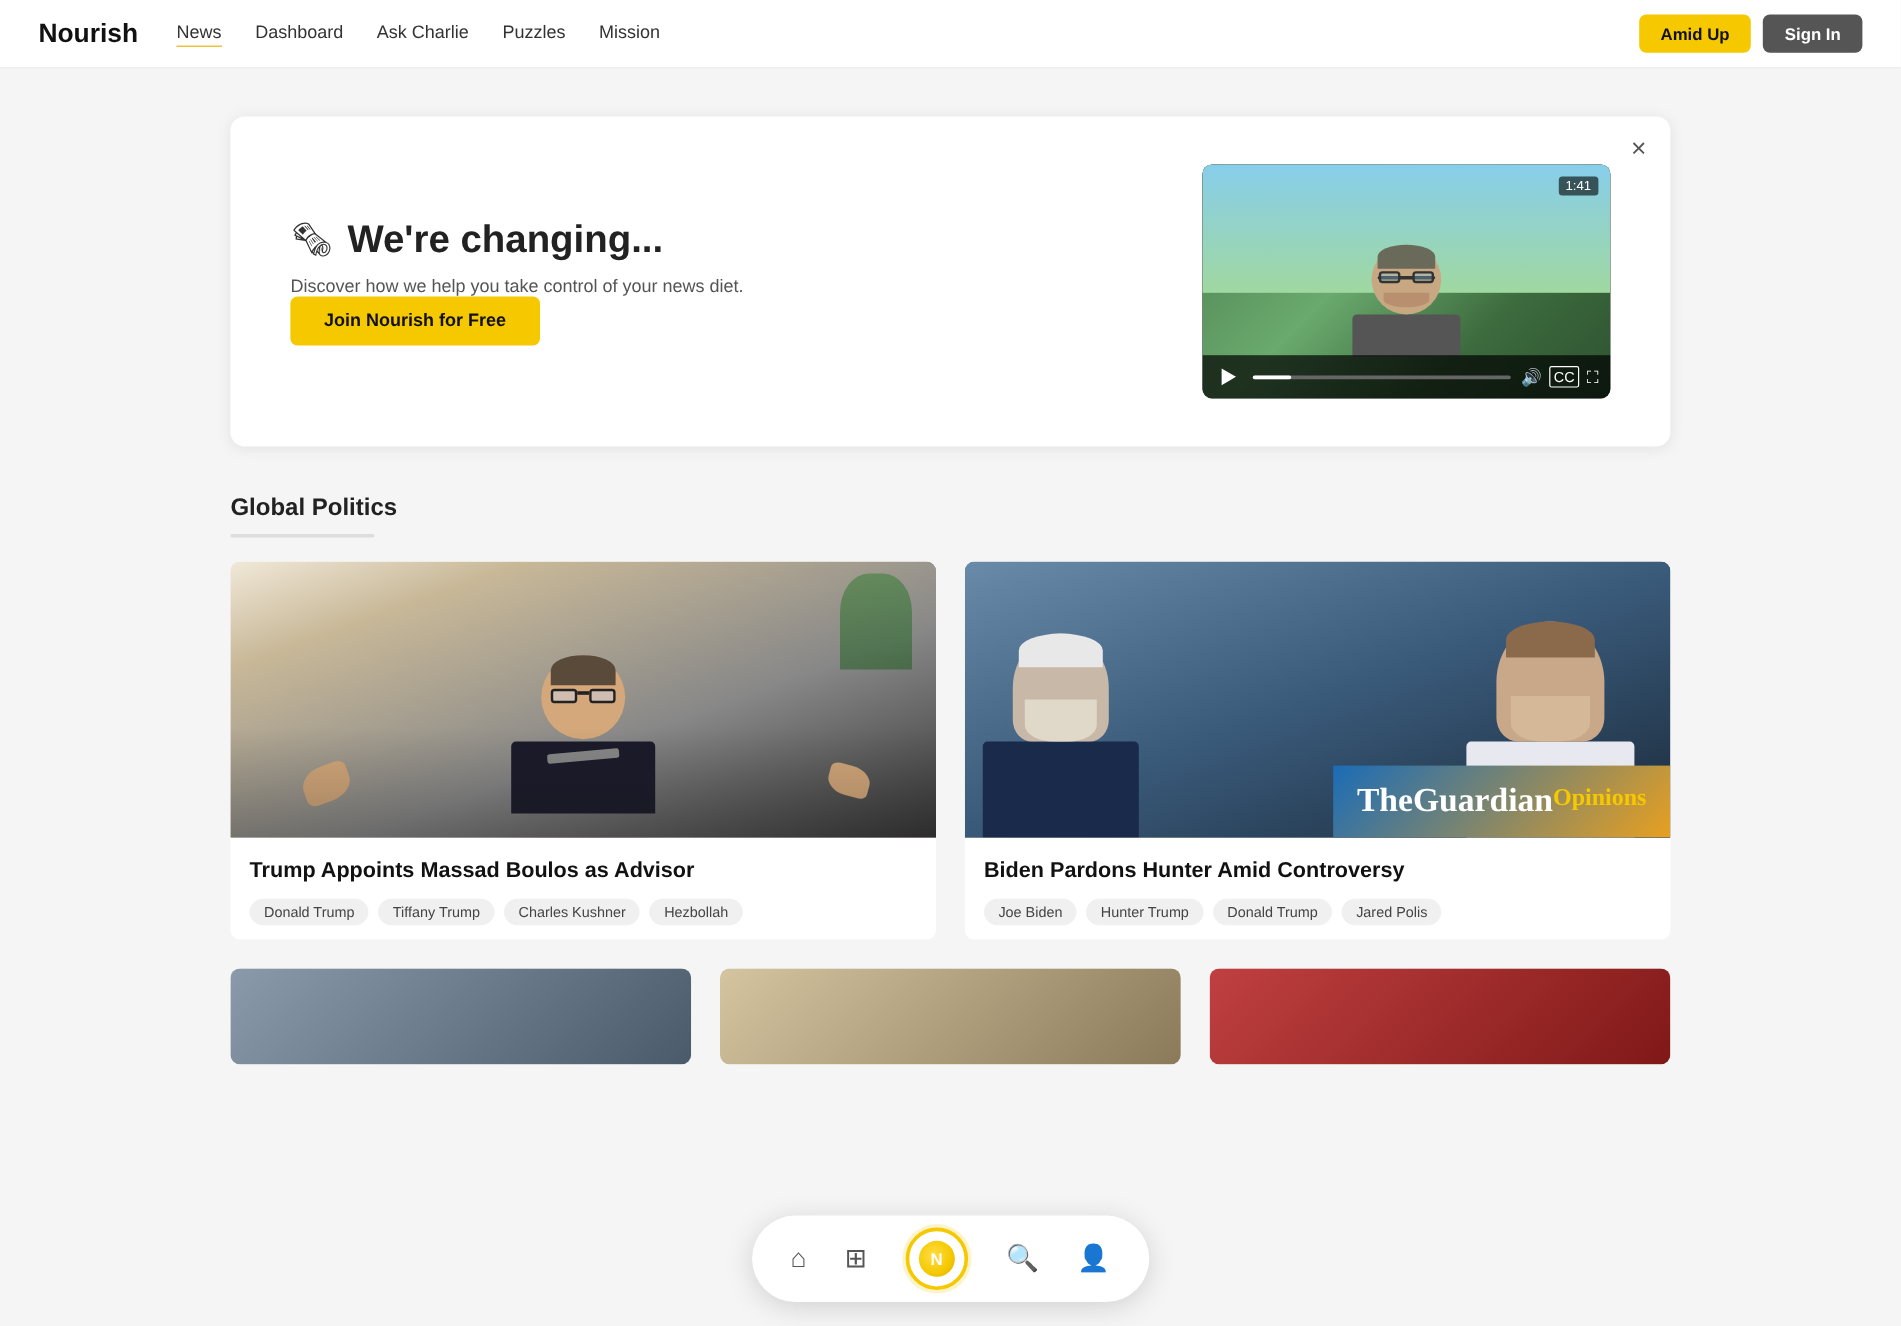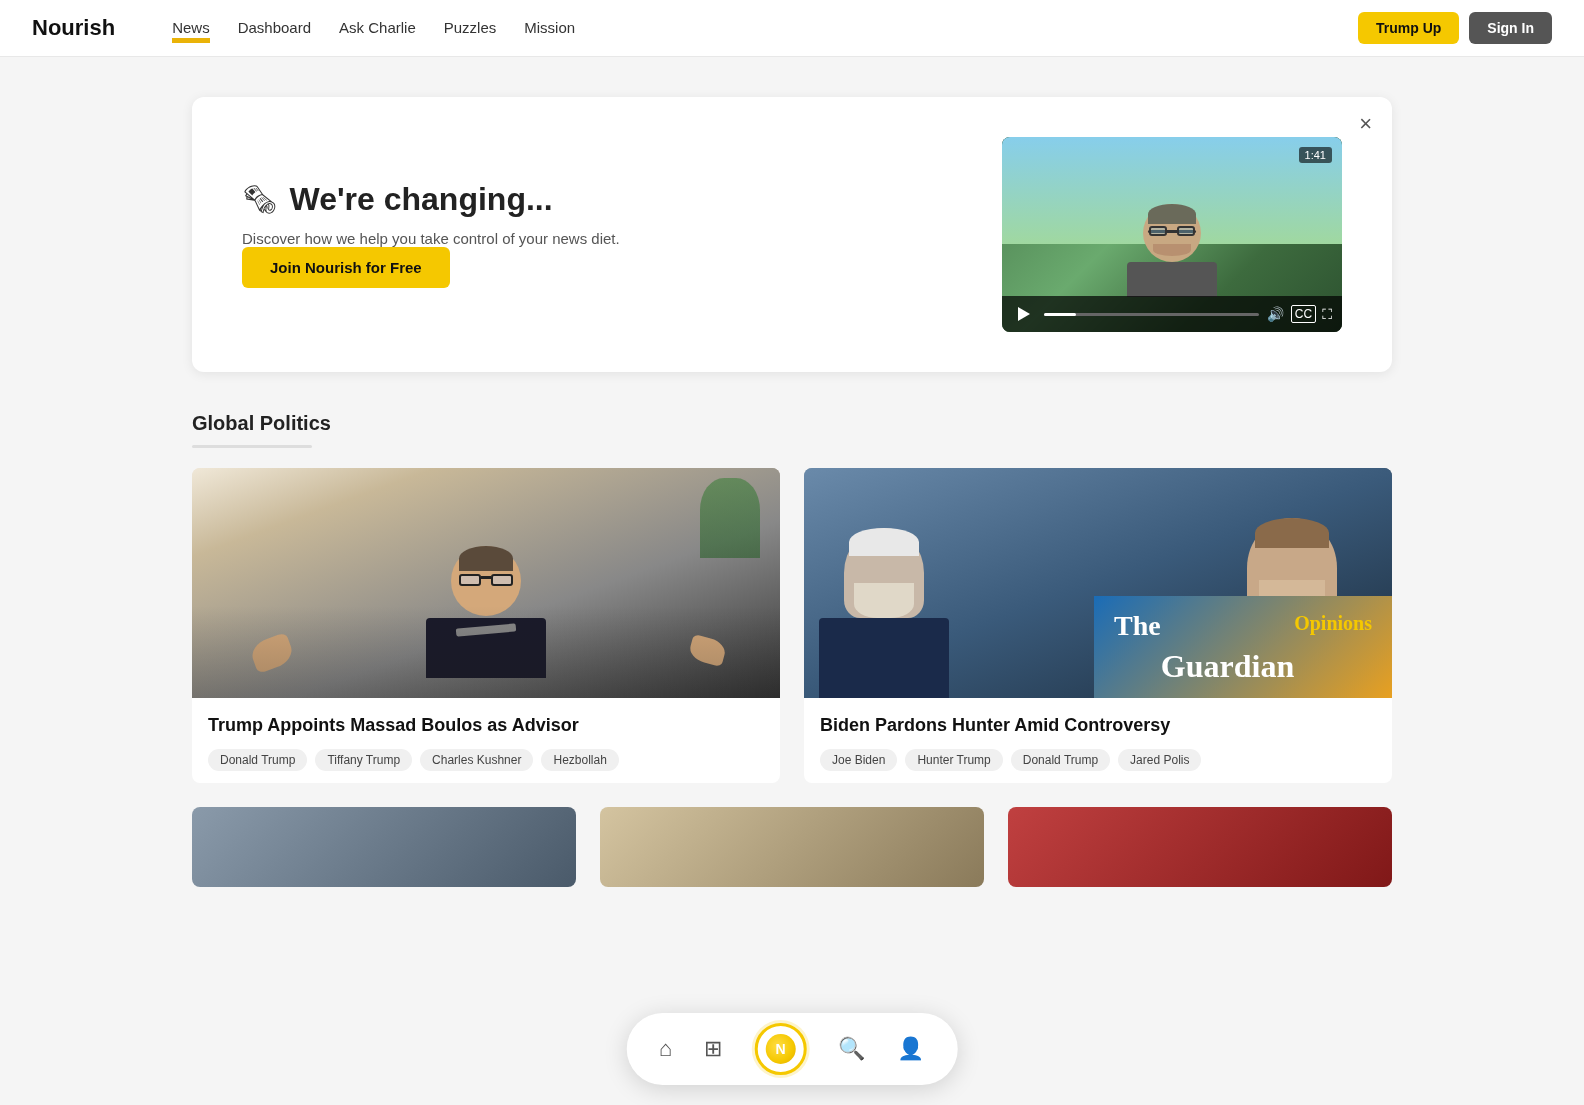--- a/index.html
+++ b/index.html
@@ -8,21 +8,20 @@
     
     .navbar {
       background: #fff;
       border-bottom: 1px solid #e8e8e8;
       display: flex;
       align-items: center;
       padding: 16px 32px;
       height: 57px;
       position: relative;
       z-index: 10;
-      gap: 25px;
     }
     .nav-logo {
       font-size: 22px;
       font-weight: 700;
       color: #111;
       margin-right: 32px;
       text-decoration: none;
     }
     .nav-links {
       display: flex;
@@ -30,21 +29,21 @@
       list-style: none;
       flex: 1;
     }
     .nav-links li a {
       text-decoration: none;
       color: #333;
       font-size: 15px;
       font-weight: 500;
     }
     .nav-links li.active a {
-      border-bottom: 5px solid #eab308;
+      border-bottom: 1px solid #eab308;
       padding-bottom: 2px;
     }
     .nav-actions {
       display: flex;
       gap: 10px;
     }
     .btn-signup {
       background: #f5c800;
       color: #111;
       border: none;
@@ -403,21 +402,21 @@
       <a>Ask Charlie</a>
     </li>
     <li>
       <a>Puzzles</a>
     </li>
     <li>
       <a>Mission</a>
     </li>
   </ul>
   <div class="nav-actions">
-    <button class="btn-signup">Trump Up</button>
+    <button class="btn-signup">Amid Up</button>
     <button class="btn-signin">Sign In</button>
   </div>
 </nav>
 
 <div class="main-content">
 
   <div class="promo-card">
     <button class="promo-close">×</button>
     <div class="promo-text">
       <div class="promo-icon-title">
@@ -519,21 +518,21 @@
         <div style="position:absolute;bottom:0;right:30px;">
           <div style="width:90px;height:100px;background:#c8a888;border-radius:50% 50% 20% 20%;position:relative;">
             <div style="position:absolute;top:0;left:8px;right:8px;height:30px;background:#8a6a4a;border-radius:50% 50% 0 0;"></div>
             <div style="position:absolute;bottom:0;left:12px;right:12px;height:38px;background:#d4b898;border-radius:0 0 40% 40%;"></div>
           </div>
           <div style="width:140px;height:80px;background:#e8e8f0;border-radius:4px 4px 0 0;margin-left:-25px;"></div>
         </div>
 
         <div class="guardian-overlay">
           <span style="color:#fff;font-size:28px;font-weight:900;font-family:Georgia,serif;line-height:1;">The</span>
-          <span style="color:#fff;font-size:32px;font-weight:900;font-family:Georgia,serif;line-height:1;margin-top:38px;">Guardian</span>
+          <span style="color:#fff;font-size:28px;font-weight:900;font-family:Georgia,serif;line-height:1;">Guardian</span>
           <span style="color:#f5c800;font-size:20px;font-weight:700;font-family:Georgia,serif;">Opinions</span>
         </div>
       </div>
       <div class="article-body">
         <h3 class="article-title">Biden Pardons Hunter Amid Controversy</h3>
         <div class="article-tags">
           <span class="tag">Joe Biden</span>
           <span class="tag">Hunter Trump</span>
           <span class="tag">Donald Trump</span>
           <span class="tag">Jared Polis</span>

